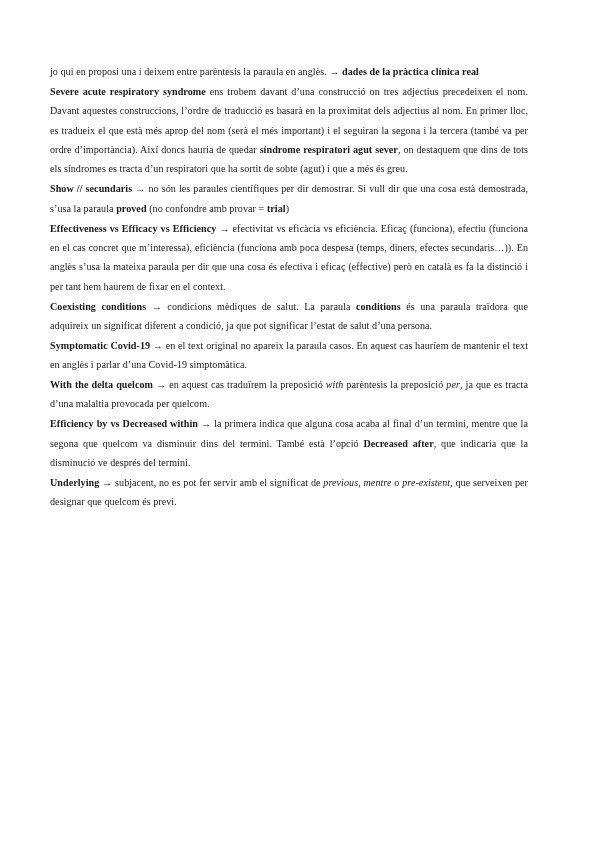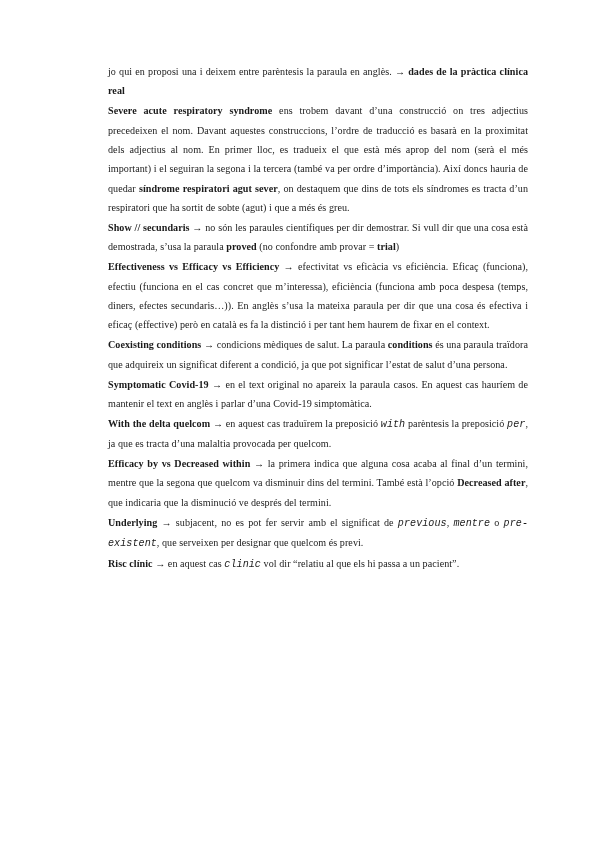--- a/index.html
+++ b/index.html
@@ -11,51 +11,49 @@
     height: 848px;
     background: #ffffff;
     font-family: "Liberation Serif", serif;
     color: #1a1a1a;
   }
   #page {
     position: relative;
     width: 600px;
     height: 848px;
     box-sizing: border-box;
-    padding: 62px 72px 40px 108px;
+    padding: 62px 72px 40px 50px;
     background: #ffffff;
   }
   .doc-body {
     font-size: 10.1px;
     line-height: 1.92;
     text-align: justify;
     text-justify: inter-word;
     letter-spacing: 0.05px;
   }
   p.para {
     margin: 0 0 0.5px 0;
     text-indent: 0;
   }
   .b {
     font-weight: bold;
   }
   .i {
     font-style: italic;
-    font-family: Liberation Mono, monospace;
   }
 </style>
 </head>
 <body>
 
 <div id="page">
   <div class="doc-body" id="doc-body">
       <p class="para"><span>jo qui en proposi una i deixem entre parèntesis la paraula en anglès. </span><span>→ </span><span class="b">dades de la pràctica clínica real</span></p>
       <p class="para"><span class="b">Severe acute respiratory syndrome</span><span> ens trobem davant d’una construcció on tres adjectius precedeixen el nom. Davant aquestes construccions, l’ordre de traducció es basarà en la proximitat dels adjectius al nom. En primer lloc, es tradueix el que està més aprop del nom (serà el més important) i el seguiran la segona i la tercera (també va per ordre d’importància). Així doncs hauria de quedar </span><span class="b">síndrome respiratori agut sever</span><span>, on destaquem que dins de tots els síndromes es tracta d’un respiratori que ha sortit de sobte (agut) i que a més és greu.</span></p>
       <p class="para"><span class="b">Show // secundaris</span><span> → no són les paraules científiques per dir demostrar. Si vull dir que una cosa està demostrada, s’usa la paraula </span><span class="b">proved</span><span> (no confondre amb provar = </span><span class="b">trial</span><span>)</span></p>
       <p class="para"><span class="b">Effectiveness vs Efficacy vs Efficiency</span><span> → efectivitat vs eficàcia vs eficiència. Eficaç (funciona), efectiu (funciona en el cas concret que m’interessa), eficiència (funciona amb poca despesa (temps, diners, efectes secundaris…)). En anglès s’usa la mateixa paraula per dir que una cosa és efectiva i eficaç (effective) però en català es fa la distinció i per tant hem haurem de fixar en el context.</span></p>
       <p class="para"><span class="b">Coexisting conditions</span><span> → condicions mèdiques de salut. La paraula </span><span class="b">conditions</span><span> és una paraula traïdora que adquireix un significat diferent a condició, ja que pot significar l’estat de salut d’una persona.</span></p>
       <p class="para"><span class="b">Symptomatic Covid-19</span><span> → en el text original no apareix la paraula casos. En aquest cas hauríem de mantenir el text en anglès i parlar d’una Covid-19 simptomàtica.</span></p>
       <p class="para"><span class="b">With the delta quelcom</span><span> → en aquest cas traduïrem la preposició </span><span class="i">with</span><span> parèntesis la preposició </span><span class="i">per</span><span>, ja que es tracta d’una malaltia provocada per quelcom.</span></p>
-      <p class="para"><span class="b">Efficacy by vs Decreased within</span><span> → la primera indica que alguna cosa acaba al final d’un termini, mentre que la segona que quelcom va disminuir dins del termini. També està l’opció </span><span class="b">Decreased after</span><span>, que indicaria que la disminució ve després del termini.</span></p>
+      <p class="para"><span class="b">Efficiency by vs Decreased within</span><span> → la primera indica que alguna cosa acaba al final d’un termini, mentre que la segona que quelcom va disminuir dins del termini. També està l’opció </span><span class="b">Decreased after</span><span>, que indicaria que la disminució ve després del termini.</span></p>
       <p class="para"><span class="b">Underlying</span><span> → subjacent, no es pot fer servir amb el significat de </span><span class="i">previous</span><span>, </span><span class="i">mentre</span><span> o </span><span class="i">pre-existent</span><span>, que serveixen per designar que quelcom és previ.</span></p>
-      <p class="para"><span class="b">Risc clínic</span><span> → en aquest cas </span><span class="i">clinic</span><span> vol dir “relatiu al que els hi passa a un pacient”.</span></p>
     </div>
 </div>
 
 </body></html>

